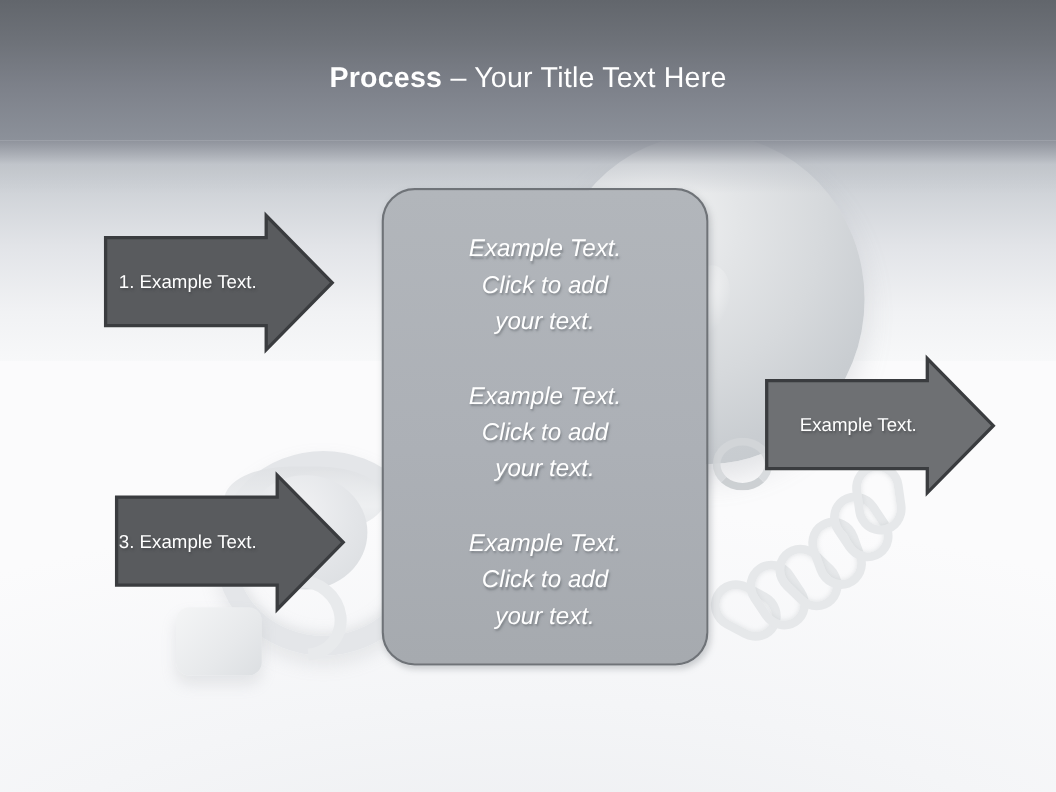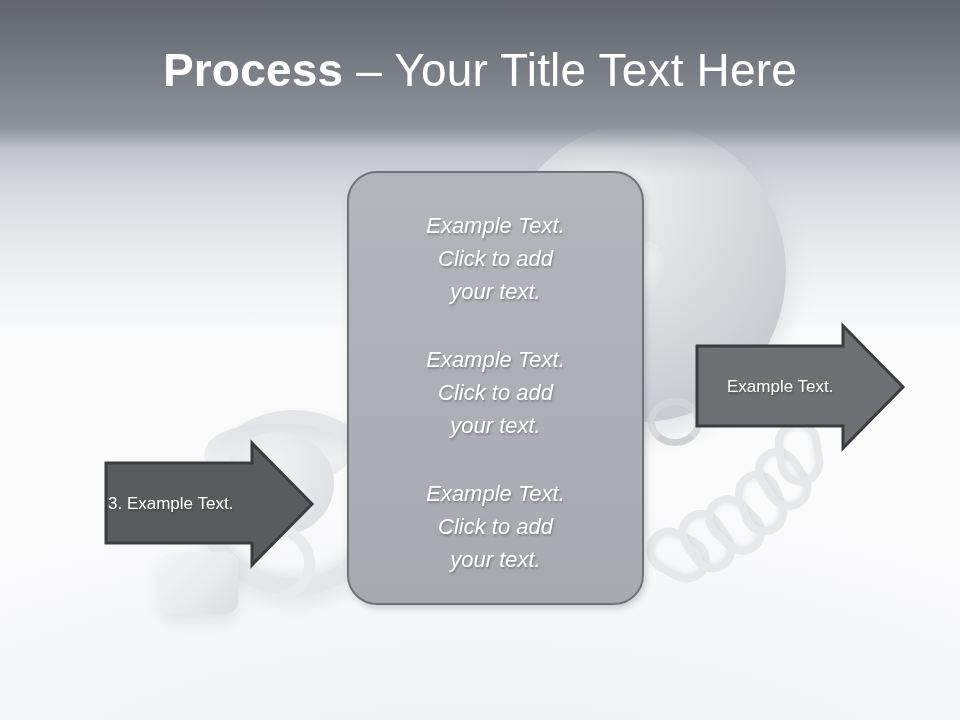--- a/index.html
+++ b/index.html
@@ -149,21 +149,21 @@
     top: 128px;
     height: 48px;
     background: linear-gradient(to bottom, rgba(141,145,154,0.95) 0%, rgba(190,194,200,0.55) 45%, rgba(247,248,249,0) 100%);
   }
   .slide-title {
     position: absolute;
     left: 0; right: 0;
     top: 48px;
     text-align: center;
     color: #ffffff;
-    font-size: 46px;
+    font-size: 26px;
     line-height: 44px;
     letter-spacing: .2px;
     white-space: nowrap;
   }
   .slide-title .t-bold { font-weight: bold; }
   .slide-title .t-light { font-weight: normal; }
 
   
   .center-panel {
     position: absolute;
@@ -205,21 +205,21 @@
     color: #ffffff;
     font-size: 17px;
     line-height: 22px;
     white-space: nowrap;
     text-shadow: 1px 2px 2px rgba(60,62,66,0.55);
     pointer-events: none;
   }
 
   .arrow-left-1 { left: 94px; top: 192px; width: 210px; height: 130px; }
   .arrow-left-2 { left: 94px; top: 322px; width: 210px; height: 130px; }
-  .arrow-left-3 { left: 94px; top: 439px; width: 210px; height: 130px; padding-left: 10px; }
+  .arrow-left-3 { left: 94px; top: 428px; width: 210px; height: 130px; padding-left: 10px; }
   .arrow-left-1 .arrow-label,
   .arrow-left-2 .arrow-label,
   .arrow-left-3 .arrow-label { left: 14px; top: 54px; }
 
   .arrow-right { left: 695px; top: 322px; width: 210px; height: 130px; }
   .arrow-right .arrow-label { left: 32px; top: 54px; }
 </style>
 </head>
 <body>
 
@@ -248,20 +248,26 @@
     <div class="chain-link" style="left:776px; top:420px; transform:rotate(-8deg);"></div>
   </div>
 
   <div class="header"></div>
   <div class="header-fade"></div>
 
   <div class="slide-title">
     <span class="t-bold">Process</span><span class="t-light"> – Your Title Text Here</span>
   </div>
 
+  <div class="arrow arrow-left-1">
+    <svg class="arrow-svg" width="210" height="130" viewBox="0 0 210 130">
+      <polygon points="2,24 148,24 148,4 208,65 148,126 148,104 2,104" fill="#595b5e" stroke="#3a3c3f" stroke-width="3" stroke-linejoin="miter"></polygon>
+    </svg>
+    <span class="arrow-label">1. Example Text.</span>
+  </div>
 
 
   <div class="arrow arrow-left-3">
     <svg class="arrow-svg" width="210" height="130" viewBox="0 0 210 130">
       <polygon points="2,24 148,24 148,4 208,65 148,126 148,104 2,104" fill="#595b5e" stroke="#3a3c3f" stroke-width="3" stroke-linejoin="miter"></polygon>
     </svg>
     <span class="arrow-label">3. Example Text.</span>
   </div>
 
   <div class="center-panel">

